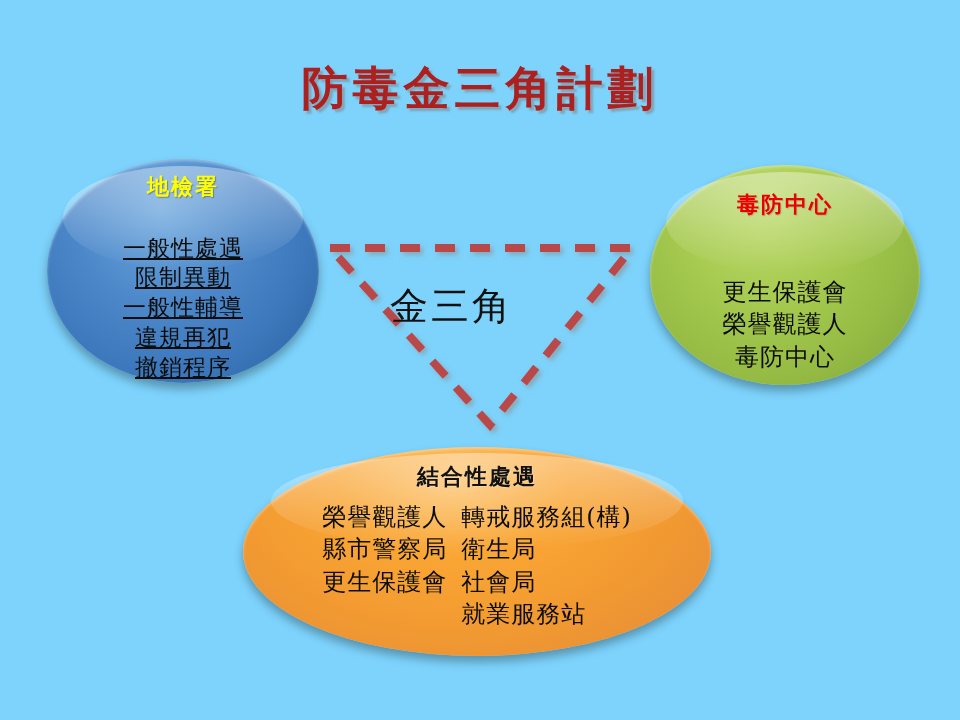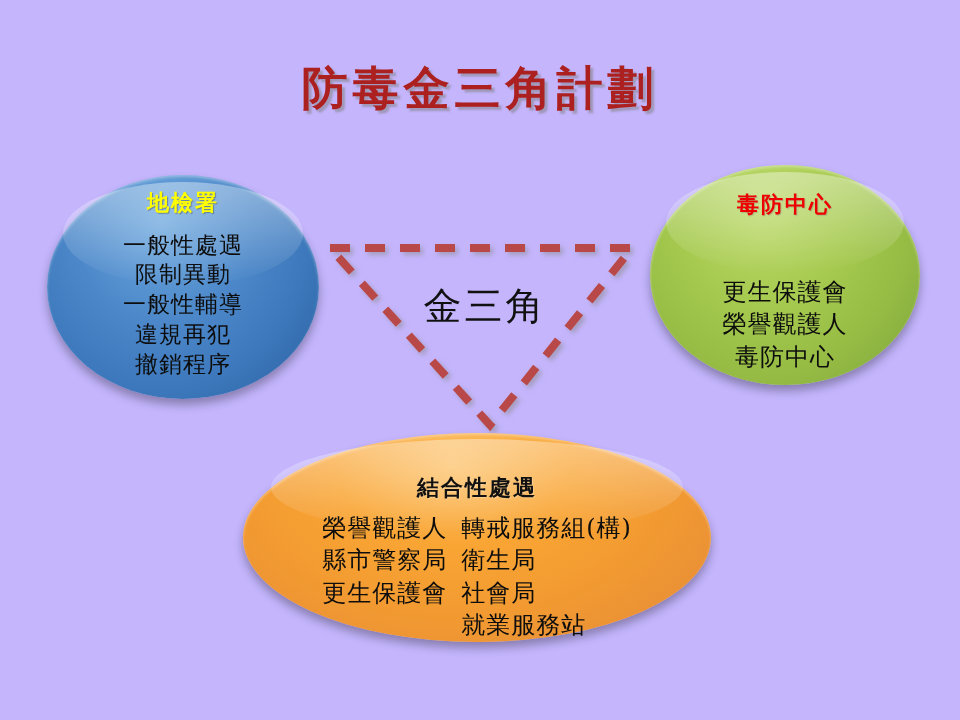--- a/index.html
+++ b/index.html
@@ -7,21 +7,21 @@
     padding: 0;
     background: #ffffff;
   }
   body {
     font-family: "Liberation Serif", "DejaVu Serif", serif;
   }
   #canvas {
     position: relative;
     width: 960px;
     height: 720px;
-    background: #c4b5fd;
+    background: #7dd3fc;
     overflow: hidden;
   }
 
   
   #title {
     position: absolute;
     left: 0;
     top: 58px;
     width: 960px;
     text-align: center;
@@ -42,21 +42,20 @@
     width: 380px;
     height: 220px;
   }
 
   
   #center-label {
     position: absolute;
     left: 390px;
     top: 281px;
     width: 190px;
-    text-align: center;
     font-family: "DejaVu Serif", "Liberation Serif", serif;
     font-size: 38px;
     color: #111111;
     letter-spacing: 3px;
     white-space: nowrap;
   }
 
   
   .ellipse {
     position: absolute;
@@ -77,48 +76,48 @@
     width: 88%;
     height: 46%;
     border-radius: 50%;
     background: linear-gradient(to bottom, rgba(255,255,255,0.38), rgba(255,255,255,0.0));
     pointer-events: none;
   }
 
   
   #ellipse-prosecutors {
     left: 47px;
-    top: 175px;
+    top: 159px;
     width: 272px;
     height: 224px;
     background: radial-gradient(ellipse at 42% 22%, #6ea8de 0%, #4a86c8 42%, #3b77ba 68%, #2a5f9e 100%);
     box-shadow: 0 6px 10px rgba(0,0,0,0.30), inset 0 2px 3px rgba(255,255,255,0.35);
     padding-top: 14px;
+    justify-content: space-between;
   }
   
   #ellipse-drug-center {
     left: 650px;
     top: 165px;
     width: 270px;
     height: 220px;
     background: radial-gradient(ellipse at 42% 20%, #bcd96a 0%, #a5c94e 40%, #95bb44 68%, #7aa33a 100%);
     box-shadow: 0 6px 10px rgba(0,0,0,0.30), inset 0 2px 3px rgba(255,255,255,0.35);
     padding-top: 26px;
     gap: 46px;
   }
   
   #ellipse-combined {
     left: 243px;
-    top: 433px;
+    top: 447px;
     width: 468px;
     height: 209px;
     background: radial-gradient(ellipse at 45% 16%, #fcc066 0%, #f9a534 32%, #f29a31 60%, #e3893a 100%);
     box-shadow: 0 6px 10px rgba(0,0,0,0.30), inset 0 2px 3px rgba(255,255,255,0.35);
     padding-top: 16px;
-    justify-content: flex-end;
   }
 
   .node-heading {
     position: relative;
     z-index: 2;
     font-family: "DejaVu Serif", "Liberation Serif", serif;
     font-size: 22px;
     font-weight: bold;
     letter-spacing: 2px;
     line-height: 1.25;
@@ -133,20 +132,21 @@
     z-index: 2;
     font-family: "DejaVu Serif", "Liberation Serif", serif;
     color: #0d0d0d;
     white-space: nowrap;
   }
   #prosecutors-lines {
     font-size: 23px;
     line-height: 1.30;
     letter-spacing: 1px;
     margin-top: 14px;
+    text-decoration: underline;
   }
   #drug-center-lines {
     font-size: 24px;
     line-height: 1.36;
     letter-spacing: 1px;
     margin-top: 11px;
   }
 
   
   #combined-columns {

